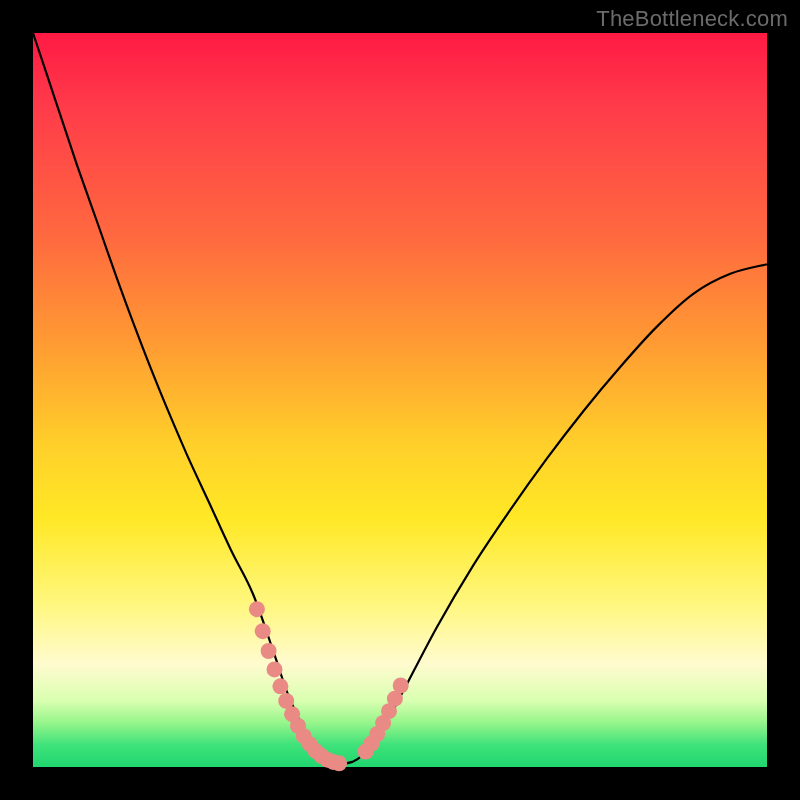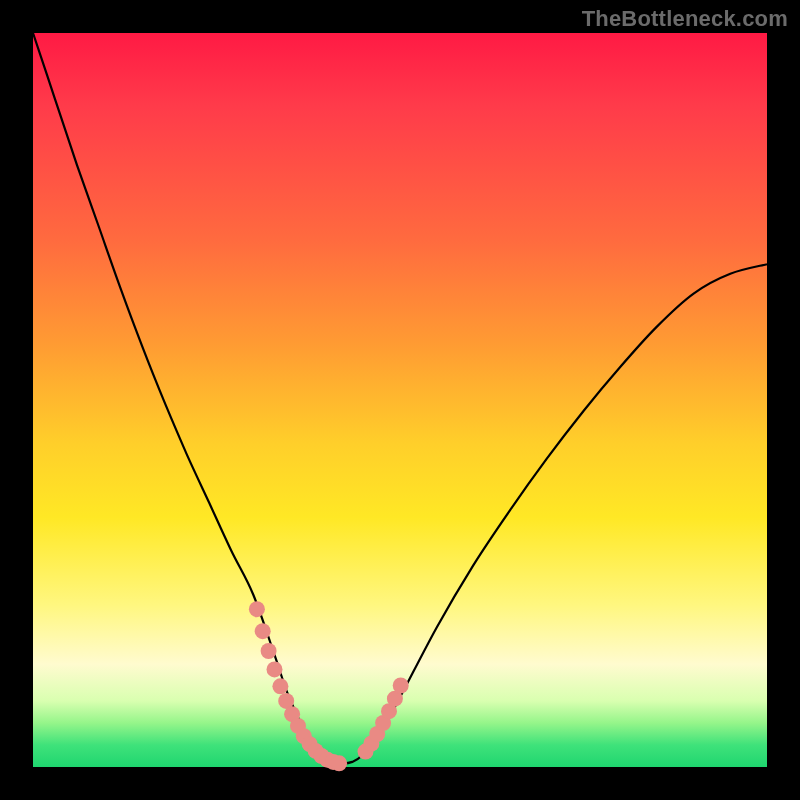--- a/index.html
+++ b/index.html
@@ -40,21 +40,21 @@
       #3fe27a 97%,
       #1fd66f 100%
     );
   }
   .watermark {
     position: absolute;
     top: 6px;
     right: 12px;
     color: #6b6b6b;
     font-size: 22px;
-    font-weight: 700;
+    font-weight: 400;
     letter-spacing: 0.2px;
     z-index: 5;
   }
   svg.curve {
     position: absolute;
     left: 0;
     top: 0;
     width: 734px;
     height: 734px;
     overflow: visible;

